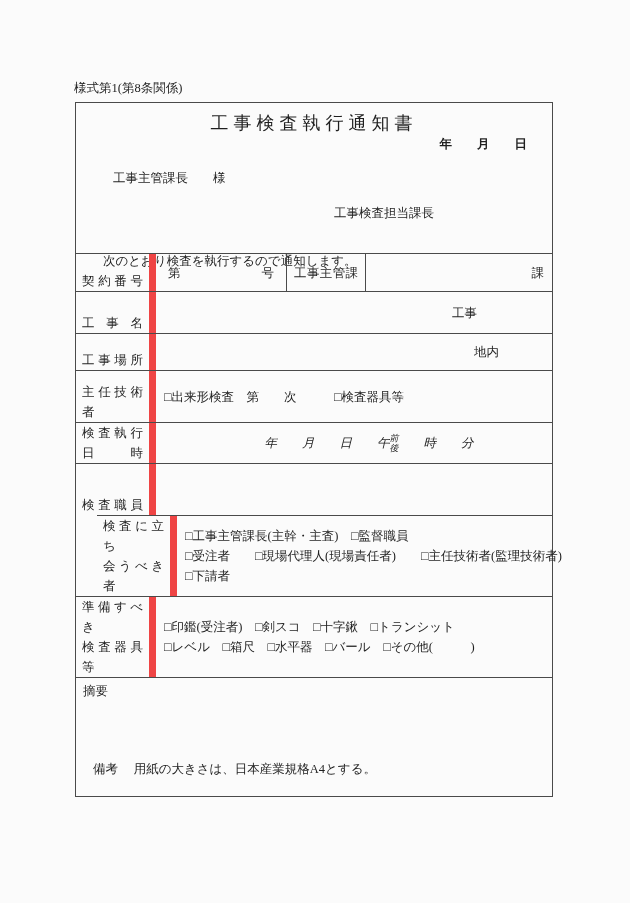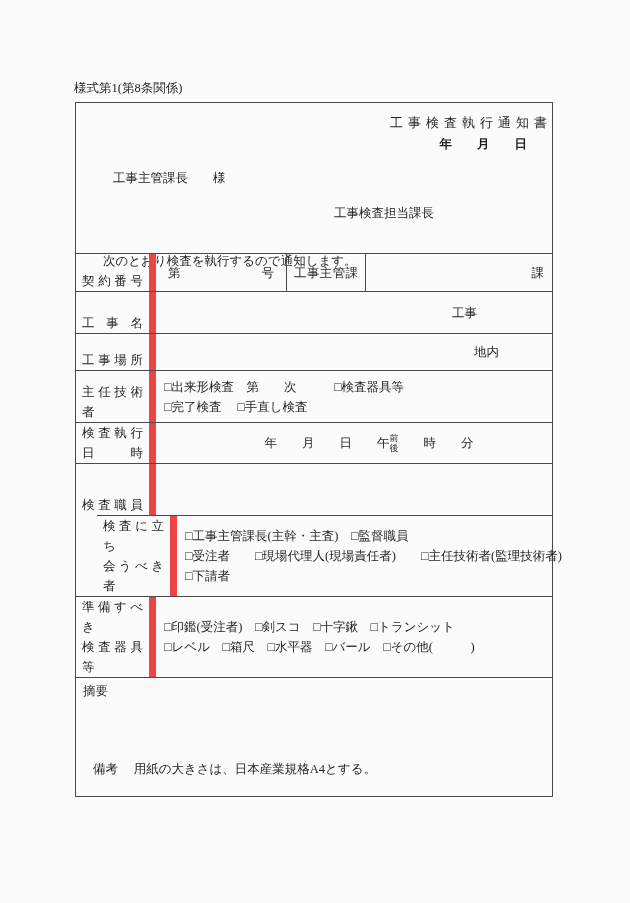--- a/index.html
+++ b/index.html
@@ -14,21 +14,21 @@
 
   .form-label { position:absolute; left:74px; top:80px; line-height:16px; }
 
   .notice-table {
     position:absolute; left:75px; top:102px; width:478px;
     border:1px solid #4a4a4a; box-sizing:border-box;
   }
 
   
   .hdr { height:150px; box-sizing:border-box; padding-top:11px; }
-  .hdr-title { text-align:right; font-size:13px; letter-spacing:5px; line-height:18px; }
+  .hdr-title { text-align:center; font-size:18px; letter-spacing:5px; line-height:18px; }
   .hdr-date { text-align:right; padding-right:25px; margin-top:3px; line-height:18px;font-weight:bold; }
   .hdr-addr { padding-left:37px; margin-top:16px; line-height:18px; }
   .hdr-sender { padding-left:258px; margin-top:17px; line-height:18px; }
   .hdr-notice { padding-left:27px; margin-top:30px; line-height:18px; }
 
   
   .row { display:flex; border-top:1px solid #4a4a4a; box-sizing:border-box; align-items:stretch; }
   .r1 { min-height:38px; } .r2 { min-height:42px; } .r3 { min-height:37px; }
   .r4 { min-height:52px; } .r5 { min-height:41px; } .r6 { min-height:52px; }
   .r7 { min-height:69px;margin-left:21px; } .r8 { min-height:43px; } .r9 { min-height:119px; }
@@ -57,21 +57,21 @@
   }
   .cell.hz { flex-direction:row; align-items:center; }
   .cell.right { justify-content:flex-end; }
 
   .c-number { flex:0 0 130px; width:130px; box-sizing:border-box;
     display:flex; flex-direction:row; justify-content:space-between;
     align-items:center; padding:0 12px; line-height:20px; }
 
   .pad-work { padding-right:75px; }
   .pad-site { padding-right:53px; }
-  .dt-cell { padding-left:38px; }
+  .dt-cell { padding-left:38px;font-style:italic; }
 
   .ampm {
     display:inline-flex; flex-direction:column;
     font-size:9px; line-height:10px; text-align:center;
   }
 
   .summary-row {
     border-top:1px solid #4a4a4a; box-sizing:border-box;
     min-height:119px; padding:4px 7px;
   }
@@ -129,21 +129,20 @@
         <span>地内</span>
       </div>
     </div>
 
     <div class="row r4">
       <div class="lbl">
         <div class="jl">主任技術者</div>
       </div>
       <div class="cell">
         <div>□出来形検査　第　　次　　　□検査器具等</div>
-        <div>□完了検査　 □手直し検査</div>
       </div>
     </div>
 
     <div class="row r5">
       <div class="lbl">
         <div class="jl">検査執行</div>
         <div class="jl">日時</div>
       </div>
       <div class="cell hz dt-cell">
         <span>年　　月　　日　　午</span>

